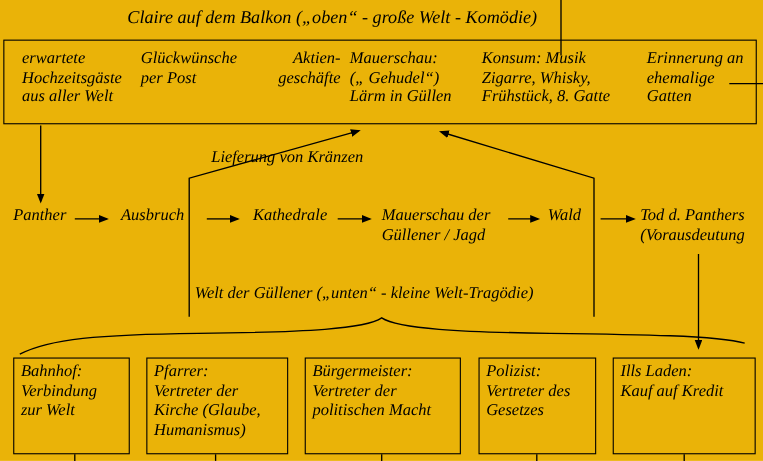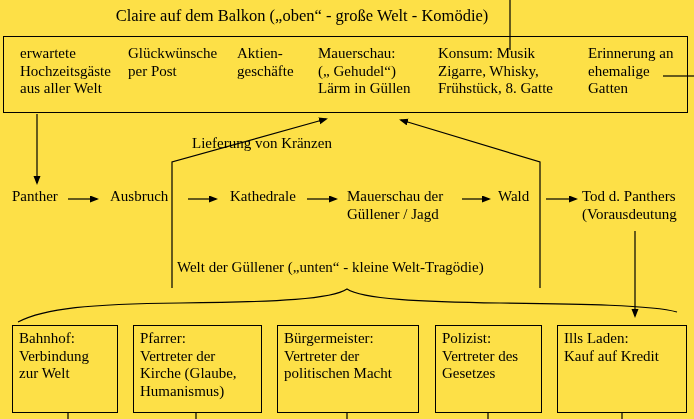--- a/index.html
+++ b/index.html
@@ -1,20 +1,20 @@
 <!DOCTYPE html>
 <html><head>
 <meta charset="utf-8">
 <style>
   html,body { margin:0; padding:0; background:#fff; }
   #stage {
     position:relative; width:694px; height:419px;
-    background:#fde047; color:#000;
+    background:#eab308; color:#000;
     font-family:"Liberation Serif","DejaVu Serif",serif;
-    font-size:15px; overflow:hidden;
+    font-size:15px; overflow:hidden;font-style:italic;
   }
   .t { position:absolute; white-space:nowrap; line-height:17.5px; }
   .t span { display:block; }
   #title {
     position:absolute; left:0; top:6px; width:604px;
     text-align:center; font-size:16.5px; white-space:nowrap;
   }
   .outline {
     position:absolute; border:1px solid #000; box-sizing:border-box;
     background:transparent;
@@ -38,21 +38,21 @@
 
   <div class="t" style="left:8px; top:45px;margin-left:12px;">
     <span>erwartete</span>
     <span>Hochzeitsgäste</span>
     <span>aus aller Welt</span>
   </div>
   <div class="t" style="left:128px; top:45px;">
     <span>Glückwünsche</span>
     <span>per Post</span>
   </div>
-  <div class="t" style="left:237px; top:45px;">
+  <div class="t" style="left:253px; top:45px;text-align:right;">
     <span>Aktien-</span>
     <span>geschäfte</span>
   </div>
   <div class="t" style="left:318px; top:45px;">
     <span>Mauerschau:</span>
     <span>(„ Gehudel“)</span>
     <span>Lärm in Güllen</span>
   </div>
   <div class="t" style="left:438px; top:45px;">
     <span>Konsum: Musik</span>

